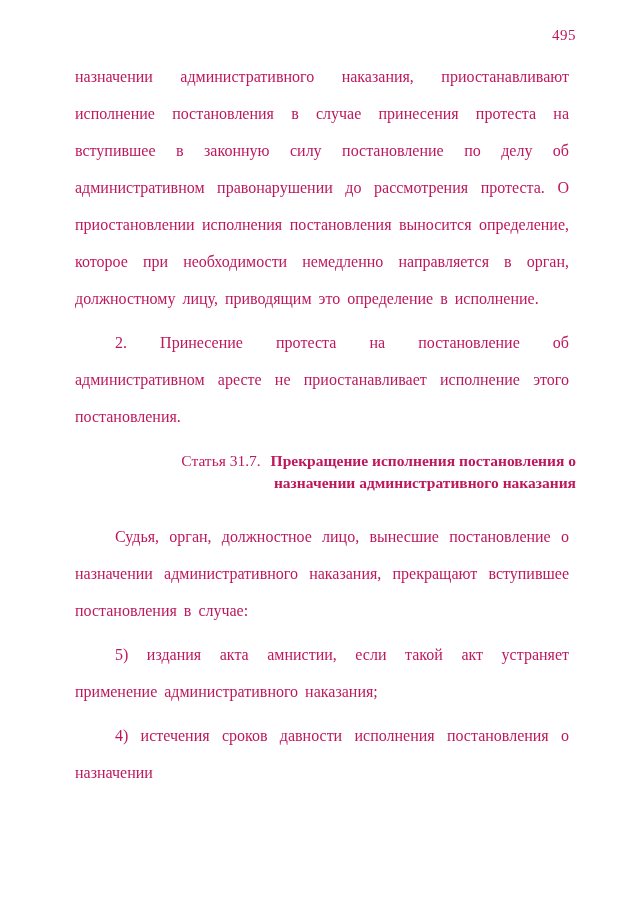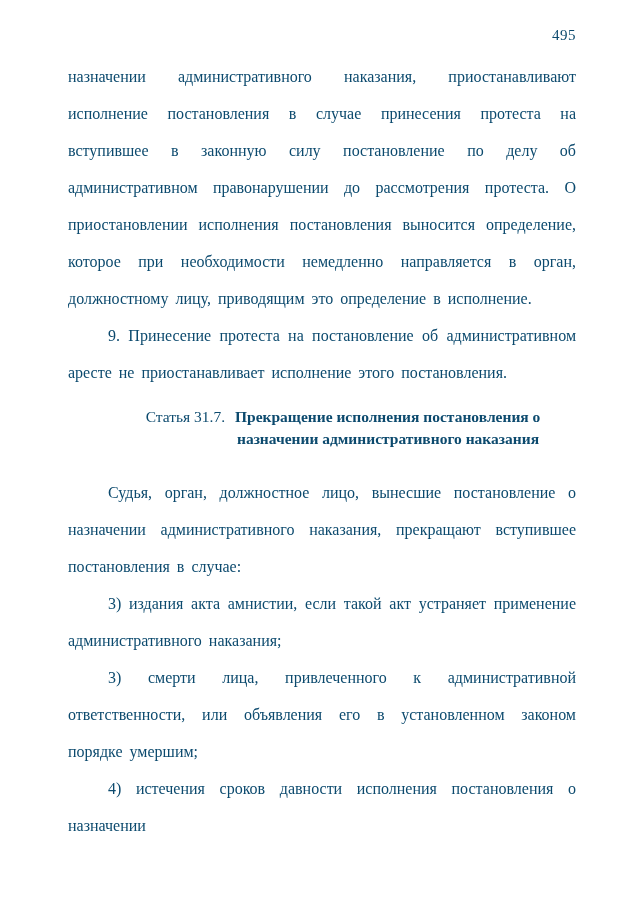--- a/index.html
+++ b/index.html
@@ -9,76 +9,75 @@
   }
   .page {
     position: relative;
     width: 640px;
     height: 900px;
     margin: 0;
     background: #ffffff;
     box-sizing: border-box;
     padding: 26px 64px 0 68px;
     font-family: "Liberation Serif", "DejaVu Serif", serif;
-    color: #0c4a6e;
+    color: #be185d;
     overflow: hidden;
   }
   .page-number {
     text-align: right;
     font-size: 15px;
     letter-spacing: 0.5px;
     margin: 0 0 14px 0;
     line-height: 18px;
   }
   .para {
     font-size: 16px;
     line-height: 37px;
     text-align: justify;
     text-justify: inter-word;
     word-spacing: 3px;
-    margin: 0;
+    margin: 7px;
     text-indent: 40px;
   }
   .para.no-indent {
     text-indent: 0;
   }
   .article-heading {
     margin: 15px 0 24px 0;
     font-size: 15.5px;
     line-height: 22px;
     padding-left: 132px;
     text-indent: -90px;
-    text-align: center;
+    text-align: right;
   }
   .article-label {
     font-weight: normal;
     padding-right: 6px;
   }
   .article-title {
     font-weight: bold;
   }
 </style>
 </head>
 <body>
 
 <div class="page">
 
   <div class="page-number">495</div>
 
   <p class="para no-indent">назначении административного наказания, приостанавливают исполнение постановления в случае принесения протеста на вступившее в законную силу постановление по делу об административном правонарушении до рассмотрения протеста. О приостановлении исполнения постановления выносится определение, которое при необходимости немедленно направляется в орган, должностному лицу, приводящим это определение в исполнение.</p>
 
-  <p class="para">9. Принесение протеста на постановление об административном аресте не приостанавливает исполнение этого постановления.</p>
+  <p class="para">2. Принесение протеста на постановление об административном аресте не приостанавливает исполнение этого постановления.</p>
 
   <div class="article-heading">
     <span class="article-label">Статья 31.7.</span>
     <span class="article-title">Прекращение исполнения постановления о назначении административного наказания</span>
   </div>
 
   <p class="para">Судья, орган, должностное лицо, вынесшие постановление о назначении административного наказания, прекращают вступившее постановления в случае:</p>
 
-  <p class="para">3) издания акта амнистии, если такой акт устраняет применение административного наказания;</p>
+  <p class="para">5) издания акта амнистии, если такой акт устраняет применение административного наказания;</p>
 
 
-  <p class="para">3) смерти лица, привлеченного к административной ответственности, или объявления его в установленном законом порядке умершим;</p>
 
   <p class="para">4) истечения сроков давности исполнения постановления о назначении</p>
 
 </div>
 
 </body></html>

